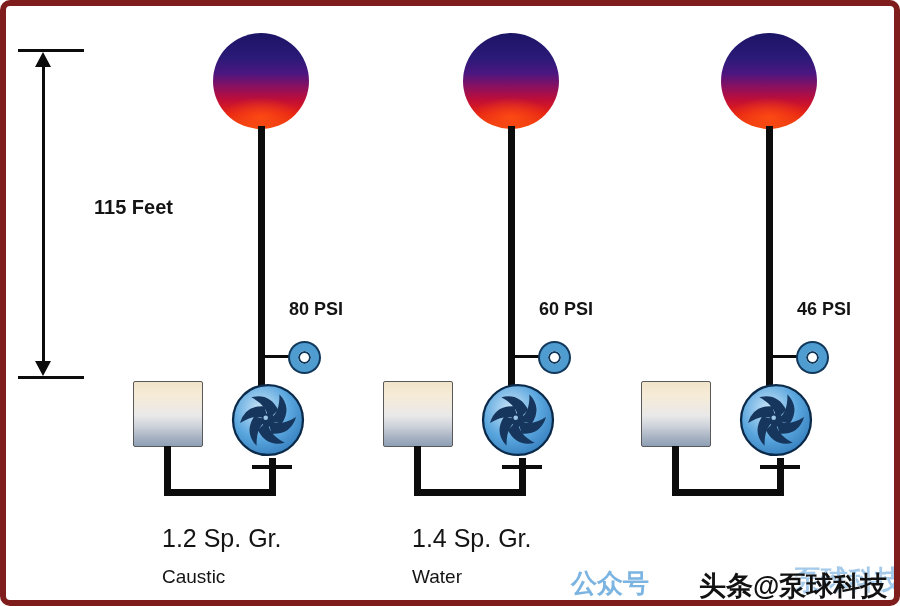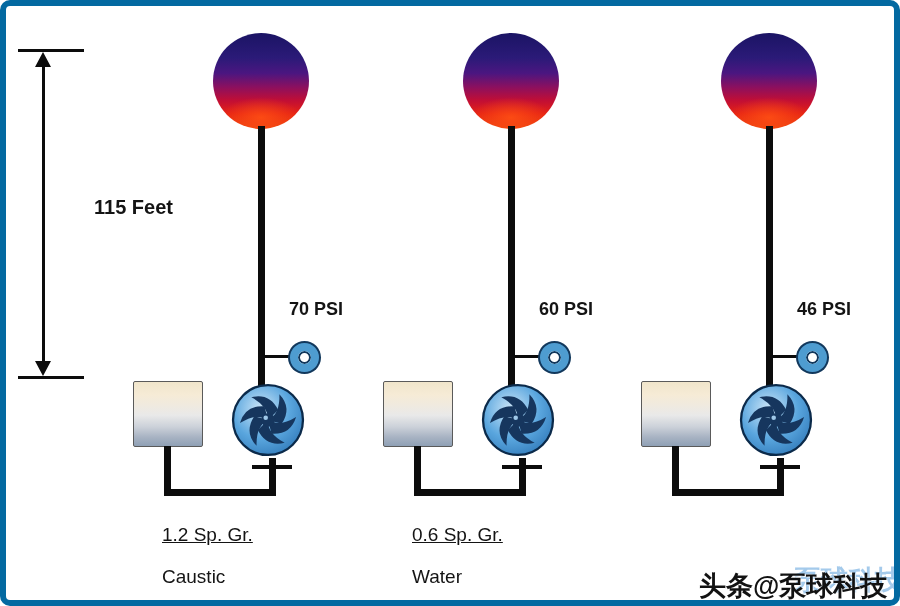--- a/index.html
+++ b/index.html
@@ -1,18 +1,18 @@
 <!DOCTYPE html>
 <html><head>
 <meta charset="utf-8">
 <style>
   html,body{margin:0;padding:0;background:#fff;}
   .stage{
     position:relative;width:900px;height:606px;box-sizing:border-box;
-    background:#ffffff;border:6px solid #0369a1;border-radius:10px;overflow:hidden;
+    background:#ffffff;border:6px solid #7f1d1d;border-radius:10px;overflow:hidden;
     font-family:"Liberation Sans",sans-serif;color:#141414;
   }
   .abs{position:absolute;}
 
   
   .dim-line{width:3px;background:#0c0c0c;}
   .dim-tick{height:3px;background:#0c0c0c;}
   .arrow-up{width:0;height:0;border-left:8px solid transparent;border-right:8px solid transparent;border-bottom:15px solid #0c0c0c;}
   .arrow-down{width:0;height:0;border-left:8px solid transparent;border-right:8px solid transparent;border-top:15px solid #0c0c0c;}
   .dim-label{font-size:20px;font-weight:700;}
@@ -35,21 +35,21 @@
   .psi{left:183px;top:293px;font-size:18px;font-weight:700;white-space:nowrap;}
   .tank{
     left:27px;top:375px;width:70px;height:66px;box-sizing:border-box;border:1px solid #5a5a5a;border-radius:2px;
     background:linear-gradient(180deg,#f0e5cb 0%,#f6ebd6 20%,#f0eadf 36%,#e9e9e9 52%,#ccd1d9 70%,#a8b3c3 86%,#8fa0b5 100%);
   }
   .suction-down{left:58px;top:440px;width:7px;height:50px;background:#0c0c0c;}
   .suction-horiz{left:58px;top:483px;width:112px;height:7px;background:#0c0c0c;}
   .suction-up{left:163px;top:452px;width:7px;height:38px;background:#0c0c0c;}
   .pump-base{left:146px;top:459px;width:40px;height:4px;background:#0c0c0c;}
   .pump{left:124px;top:376px;width:76px;height:76px;}
-  .spgr{left:56px;top:518px;font-size:19px;white-space:nowrap;text-decoration:underline;}
+  .spgr{left:56px;top:518px;font-size:25px;white-space:nowrap;}
   .fluid{left:56px;top:560px;font-size:19px;white-space:nowrap;}
 
   
   .wm-blue{font-size:26px;font-weight:700;color:rgba(110,172,222,.9);white-space:nowrap;}
   .wm-blue2{font-size:27px;font-weight:700;color:rgba(90,158,218,.55);white-space:nowrap;}
   .wm-dark{font-size:27px;font-weight:700;color:#121212;white-space:nowrap;text-shadow:1px 1px 0 rgba(255,255,255,.6);}
 </style>
 </head>
 <body>
 
@@ -60,21 +60,21 @@
   <div class="abs arrow-up" style="left:29px;top:46px;"></div>
   <div class="abs dim-line" style="left:36px;top:59px;height:298px;"></div>
   <div class="abs arrow-down" style="left:29px;top:355px;"></div>
   <div class="abs dim-label" style="left:88px;top:190px;">115 Feet</div>
 
   <div class="abs system" style="left:100px;">
     <div class="abs sphere"></div>
     <div class="abs riser"></div>
     <div class="abs gauge-line"></div>
     <div class="abs gauge"></div>
-    <div class="abs psi">70 PSI</div>
+    <div class="abs psi">80 PSI</div>
     <div class="abs tank"></div>
     <div class="abs suction-down"></div>
     <div class="abs suction-horiz"></div>
     <div class="abs suction-up"></div>
     <div class="abs pump-base"></div>
     <div class="abs pump">
       <svg width="76" height="76" viewBox="0 0 100 100">
         <defs>
           <radialGradient id="pgA" cx="40%" cy="35%" r="75%">
             <stop offset="0%" stop-color="#cfe7f8"></stop>
@@ -125,21 +125,21 @@
           <use href="#blB" transform="rotate(60 50 50)"></use>
             <use href="#blB" transform="rotate(120 50 50)"></use>
           <use href="#blB" transform="rotate(180 50 50)"></use>
             <use href="#blB" transform="rotate(240 50 50)"></use>
           <use href="#blB" transform="rotate(300 50 50)"></use>
         </g>
         <circle cx="50" cy="50" r="9" fill="#16365e"></circle>
           <circle cx="47" cy="47" r="3" fill="#9fc8e8"></circle>
       </svg>
     </div>
-    <div class="abs spgr">0.6 Sp. Gr.</div>
+    <div class="abs spgr">1.4 Sp. Gr.</div>
     <div class="abs fluid">Water</div>
   </div>
 
   <div class="abs system" style="left:608px;">
     <div class="abs sphere"></div>
     <div class="abs riser"></div>
     <div class="abs gauge-line"></div>
     <div class="abs gauge"></div>
     <div class="abs psi">46 PSI</div>
     <div class="abs tank"></div>
@@ -164,16 +164,17 @@
           <use href="#blC" transform="rotate(180 50 50)"></use>
             <use href="#blC" transform="rotate(240 50 50)"></use>
           <use href="#blC" transform="rotate(300 50 50)"></use>
         </g>
         <circle cx="50" cy="50" r="9" fill="#16365e"></circle>
           <circle cx="47" cy="47" r="3" fill="#9fc8e8"></circle>
       </svg>
     </div>
   </div>
 
+  <div class="abs wm-blue" style="left:565px;top:560px;">公众号</div>
   <div class="abs wm-blue2" style="left:788px;top:556px;">泵球科技</div>
   <div class="abs wm-dark" style="left:693px;top:562px;">头条@泵球科技</div>
 
 </div>
 
 </body></html>

